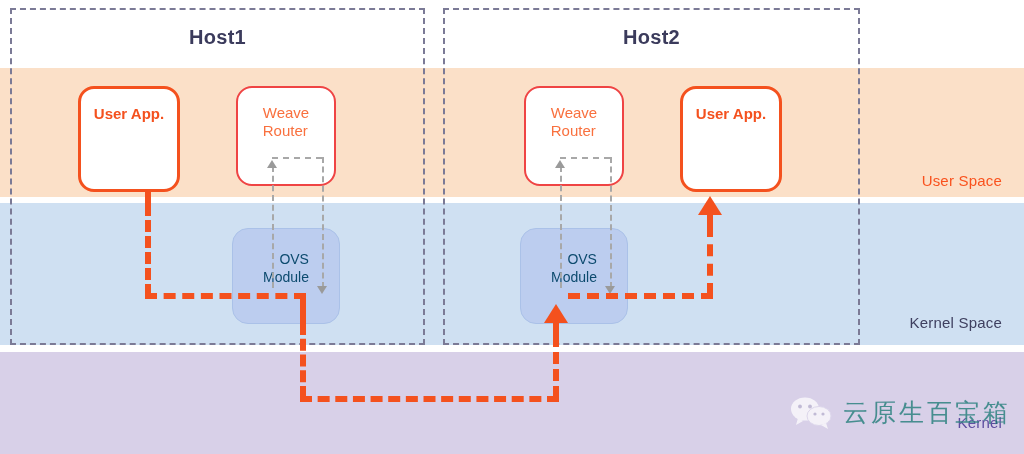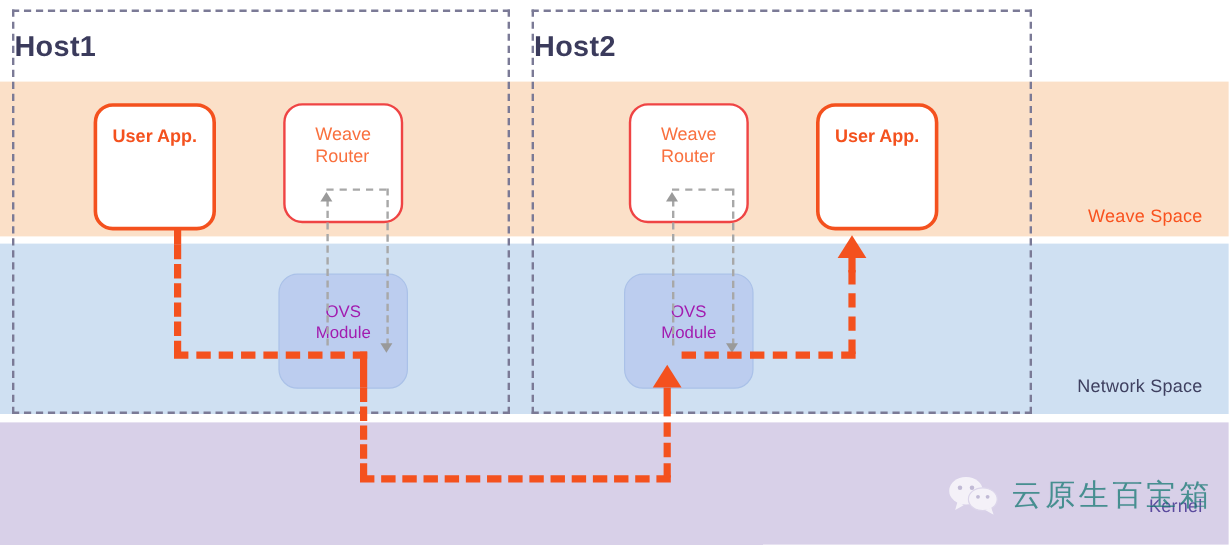--- a/index.html
+++ b/index.html
@@ -32,22 +32,22 @@
   .host{
     position:absolute;
     border:2px dashed #7b7a96;
     box-sizing:border-box;
     background:transparent;
   }
   #host1{left:10px;top:8px;width:415px;height:337px;}
   #host2{left:443px;top:8px;width:417px;height:337px;}
   .host-title{
     position:absolute;left:0;right:0;top:16px;
-    text-align:left;
-    font-size:24px;font-weight:bold;
+    text-align:center;
+    font-size:20px;font-weight:bold;
     color:#3b3b5c;
     letter-spacing:.3px;
   }
 
   
   .nodebox{
     position:absolute;
     background:#ffffff;
     box-sizing:border-box;
     border-radius:16px;
@@ -74,23 +74,23 @@
     position:absolute;
     background:#bccdef;
     border:1px solid #aac1e8;
     border-radius:16px;
     box-sizing:border-box;
     display:flex;
     justify-content:center;
   }
   .ovsbox > .ovs-text{
     margin-top:22px;
-    text-align:center;
+    text-align:right;
     font-size:14px;
-    color:#a21caf;
+    color:#0c4a6e;
     line-height:1.25;
     white-space:pre-line;
   }
   #h1-ovs{left:232px;top:228px;width:108px;height:96px;}
   #h2-ovs{left:520px;top:228px;width:108px;height:96px;}
 
   
   .gseg{position:absolute;background:transparent;}
   .gv{border-left:2px dashed #a8a8a8;}
   .gh{border-top:2px dashed #a8a8a8;}
@@ -130,22 +130,22 @@
 </style>
 </head>
 <body>
 
 <div id="stage">
 
   <div class="band" id="band-user"></div>
   <div class="band" id="band-kernel"></div>
   <div class="band" id="band-network"></div>
 
-  <div class="band-label" id="label-user-space">Weave Space</div>
-  <div class="band-label" id="label-kernel-space">Network Space</div>
+  <div class="band-label" id="label-user-space">User Space</div>
+  <div class="band-label" id="label-kernel-space">Kernel Space</div>
   <div class="band-label" id="label-network">Kernel</div>
 
   <div class="host" id="host1">
     <div class="host-title">Host1</div>
   </div>
 
   <div class="nodebox userapp" id="h1-userapp">
     <span class="nb-text">User App.</span>
   </div>
 

